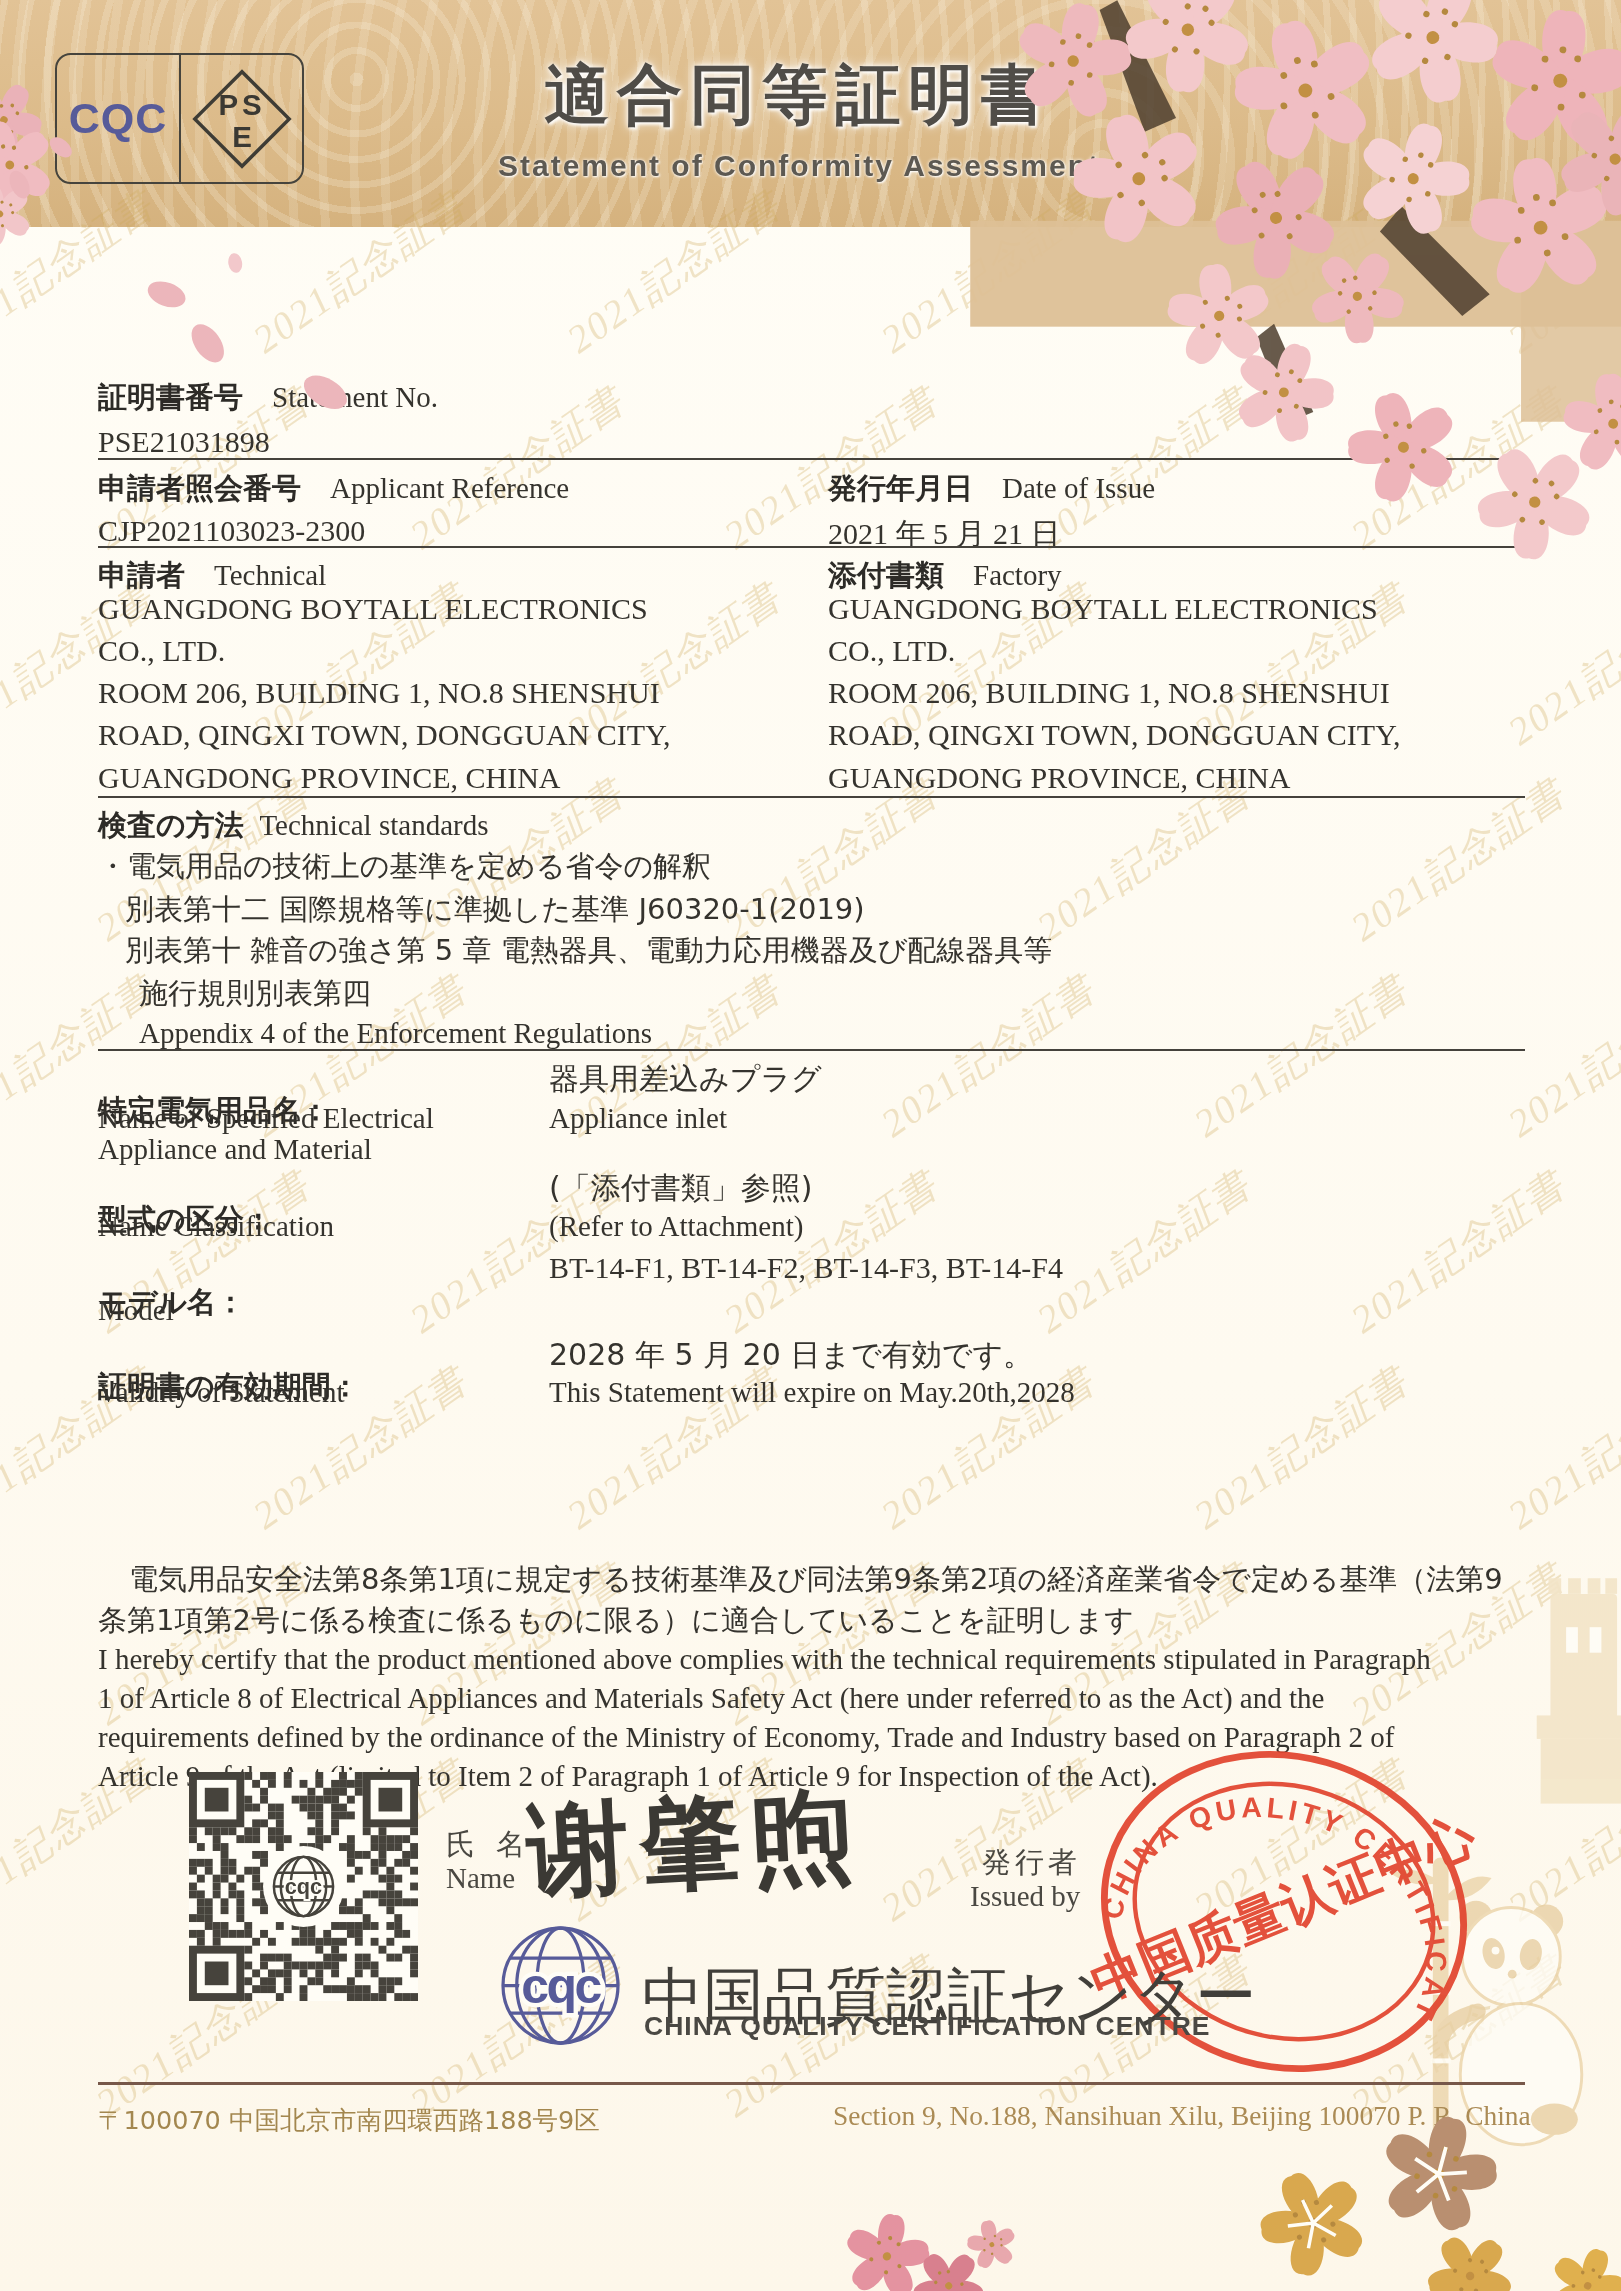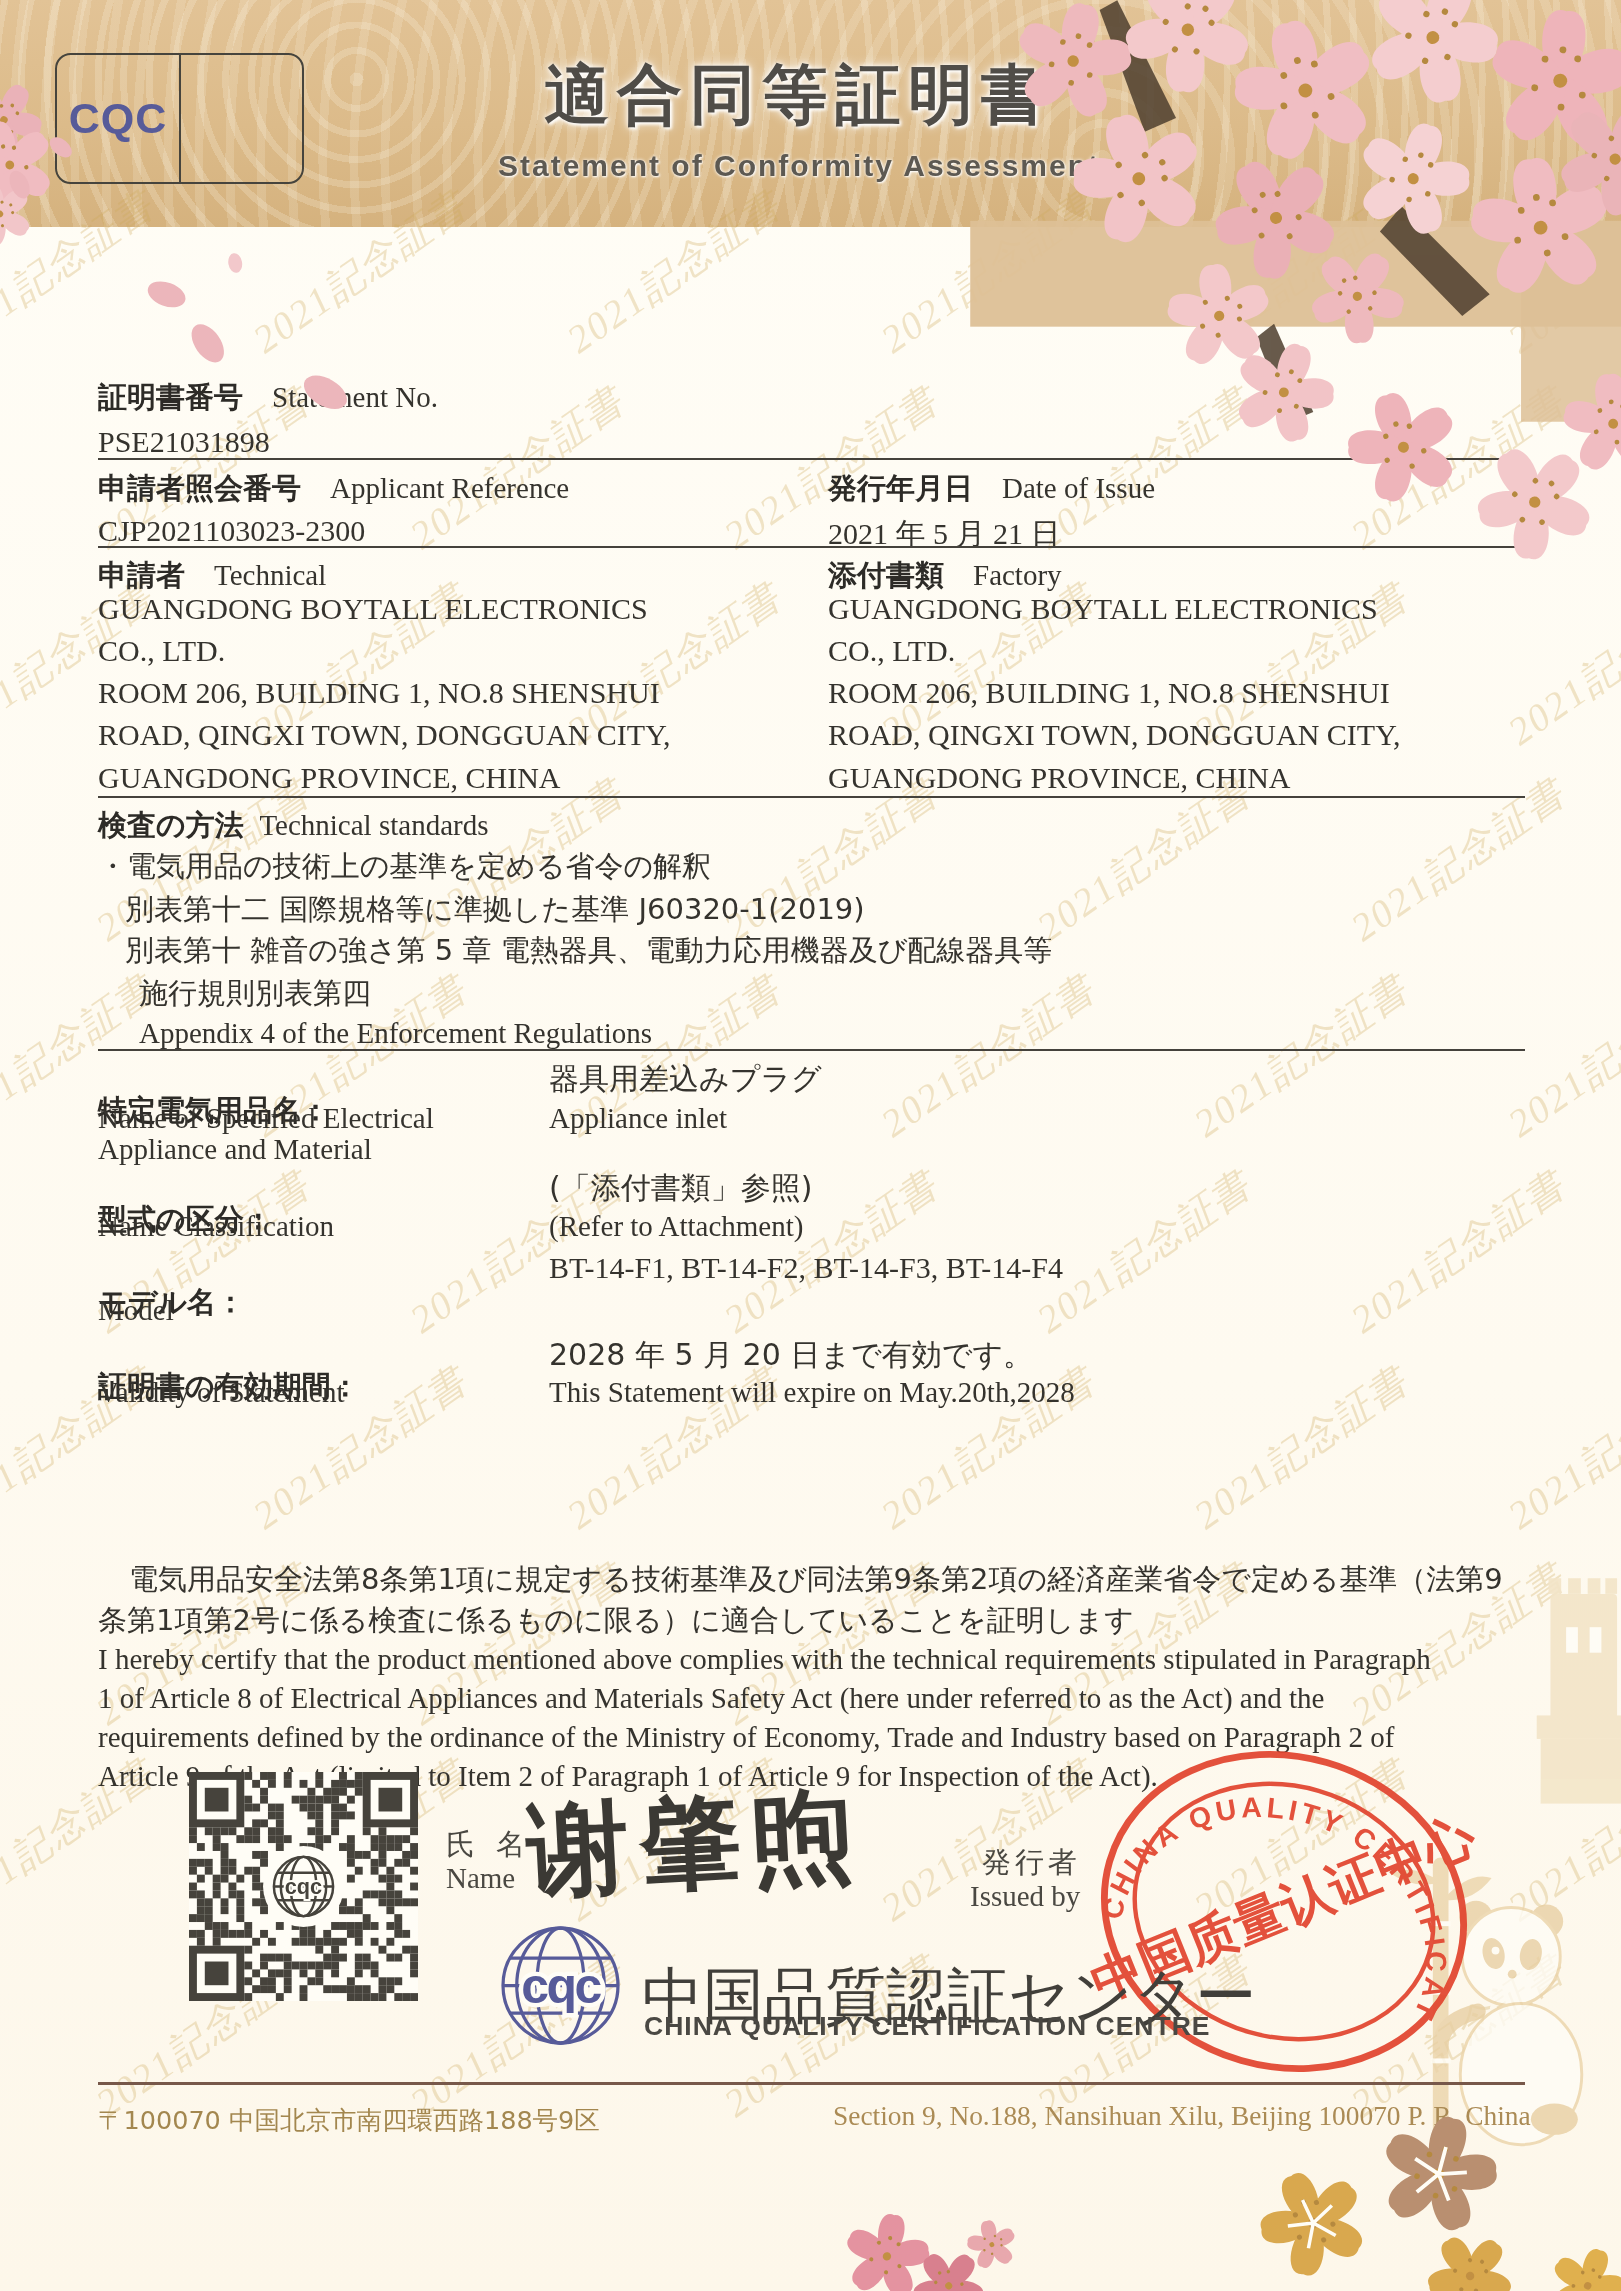--- a/index.html
+++ b/index.html
@@ -143,20 +143,27 @@
         <circle cx="133" cy="124" r="4.5" fill="#e8cfa2"></circle>
       <ellipse cx="142" cy="226" rx="62" ry="72" fill="#fffdf6" stroke="#ebd3a8" stroke-width="3"></ellipse>
       <path d="M98,162 Q58,172 60,200" stroke="#e8cfa2" stroke-width="16" fill="none" stroke-linecap="round"></path>
       <ellipse cx="176" cy="272" rx="24" ry="16" fill="#e8cfa2"></ellipse>
     </g>
   </svg>
 
   <div class="logobox">
     <div class="cell1">
       <span class="cqc-txt">CQC</span>
+    </div>
+    <div class="cell2">
+      <svg width="110" height="110" viewBox="0 0 112 112">
+        <rect x="22" y="22" width="68" height="68" transform="rotate(45 56 56)" fill="none" stroke="#3e3c35" stroke-width="3.5"></rect>
+        <text x="56" y="52" text-anchor="middle" font-size="30" font-weight="800" fill="#3b3933" font-family="Liberation Sans,sans-serif" letter-spacing="4">PS</text>
+        <text x="56" y="84" text-anchor="middle" font-size="30" font-weight="800" fill="#3b3933" font-family="Liberation Sans,sans-serif">E</text>
+      </svg>
     </div>
   </div>
 
   <div class="title">適合同等証明書</div>
   <div class="subtitle">Statement of Conformity Assessment</div>
 
   <div class="row" style="left:98px;top:378px">
     <span class="jp">証明書番号</span><span class="gap"></span><span class="en">Statement No.</span>
   </div>
   <div class="row en val" style="left:98px;top:425px">PSE21031898</div>

